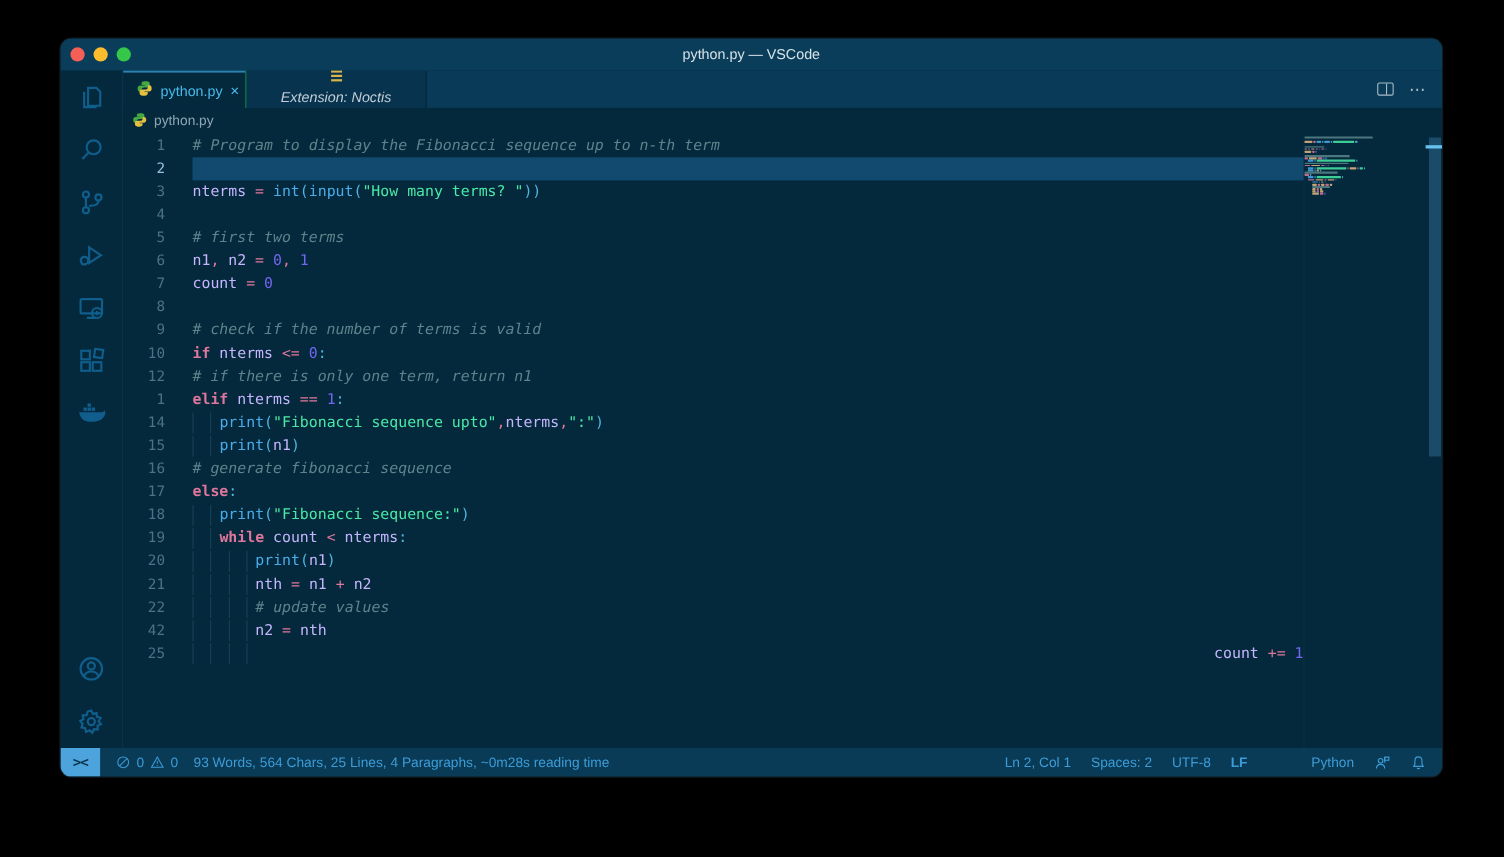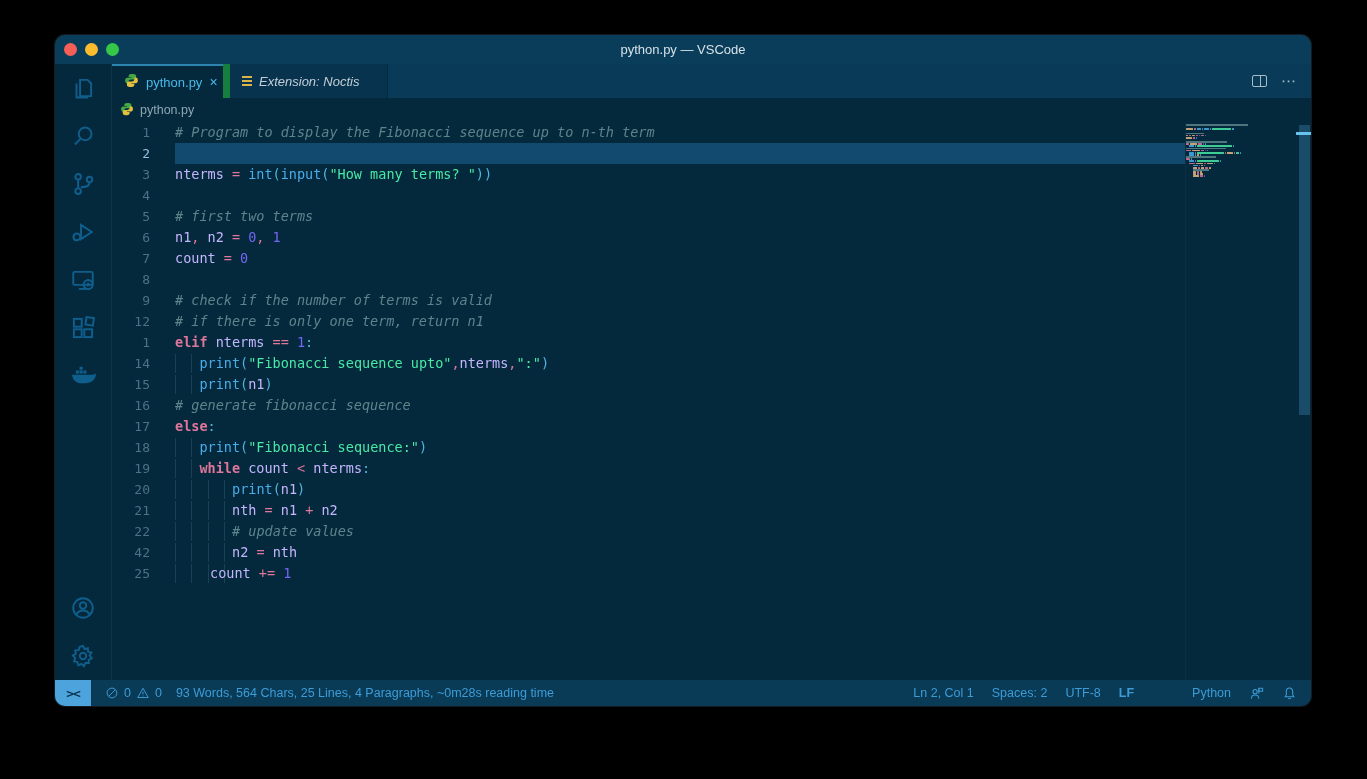--- a/index.html
+++ b/index.html
@@ -31,21 +31,21 @@
   .ab-item svg { width:26px; height:26px; stroke:#0f5e8c; fill:none; stroke-width:1.2; }
   .ab-item svg .fill { fill:#0f5e8c; stroke:none; }
 
   .editor-col { flex:1 1 auto; display:flex; flex-direction:column; min-width:0; }
 
   
   .tabbar { height:34px; background:#093b58; display:flex; align-items:stretch; flex:0 0 auto; }
   .tab { display:flex; align-items:center; gap:7px; padding:0 12px; font-size:13px; cursor:pointer; }
   .tab.active { background:#04293d; color:#49b8e8; border-top:2px solid #2e84b0; width:111px; }
   .tab.inactive { background:#07334e; color:#c3ced6; font-style:italic; width:165px;
-                  border-right:1px solid #04293d; border-left:7px solid #15803d; }
+                  border-right:1px solid #04293d; border-left:1px solid #15803d;flex-direction:column; }
   .tab .close { margin-left:auto; font-size:14px; color:#49b8e8; }
   .list-icon { display:flex; flex-direction:column; gap:2px; }
   .list-icon i { display:block; width:10px; height:2px; background:#d9b44a; }
   .tab-actions { margin-left:auto; display:flex; align-items:center; gap:14px; padding-right:14px; color:#a8bcc8; }
   .split-icon { width:15px; height:12px; border:1.2px solid #a8bcc8; border-radius:2px; position:relative; }
   .split-icon:before { content:""; position:absolute; left:50%; top:0; bottom:0; width:1.2px; background:#a8bcc8; }
   .more-dots { font-size:15px; letter-spacing:1px; cursor:pointer; }
 
   
   .breadcrumb { height:24px; display:flex; align-items:center; gap:6px; padding-left:8px;
@@ -255,20 +255,24 @@
             </div>
             <div class="row">
               <div class="ln">8</div>
               <div class="lc" style="padding-left: 0px;"></div>
             </div>
             <div class="row">
               <div class="ln">9</div>
               <div class="lc" style="padding-left: 0px;"><span class="tk-comment"># check if the number of terms is valid</span></div>
             </div>
             <div class="row">
+              <div class="ln">10</div>
+              <div class="lc" style="padding-left: 0px;"><span class="tk-kw">if </span><span class="tk-var">nterms </span><span class="tk-op">&lt;= </span><span class="tk-num">0</span><span class="tk-pn">:</span></div>
+            </div>
+            <div class="row">
               <div class="ln">12</div>
               <div class="lc" style="padding-left: 0px;"><span class="tk-comment"># if there is only one term, return n1</span></div>
             </div>
             <div class="row">
               <div class="ln">1</div>
               <div class="lc" style="padding-left: 0px;"><span class="tk-kw">elif </span><span class="tk-var">nterms </span><span class="tk-op">== </span><span class="tk-num">1</span><span class="tk-pn">:</span></div>
             </div>
             <div class="row">
               <div class="ln">14</div>
               <div class="lc" style="padding-left: 24.45px;"><span class="guide" style="left: 0px;"></span><span class="guide" style="left: 16.3px;"></span><span class="tk-fn">print</span><span class="tk-pn">(</span><span class="tk-str">"Fibonacci sequence upto"</span><span class="tk-op">,</span><span class="tk-var">nterms</span><span class="tk-op">,</span><span class="tk-str">":"</span><span class="tk-pn">)</span></div>
@@ -304,21 +308,21 @@
             <div class="row">
               <div class="ln">22</div>
               <div class="lc" style="padding-left: 57.05px;"><span class="guide" style="left: 0px;"></span><span class="guide" style="left: 16.3px;"></span><span class="guide" style="left: 32.6px;"></span><span class="guide" style="left: 48.9px;"></span><span class="tk-comment"># update values</span></div>
             </div>
             <div class="row">
               <div class="ln">42</div>
               <div class="lc" style="padding-left: 57.05px;"><span class="guide" style="left: 0px;"></span><span class="guide" style="left: 16.3px;"></span><span class="guide" style="left: 32.6px;"></span><span class="guide" style="left: 48.9px;"></span><span class="tk-var">n2 </span><span class="tk-op">= </span><span class="tk-var">nth</span></div>
             </div>
             <div class="row">
               <div class="ln">25</div>
-              <div class="lc" style="padding-left: 35px;"><span class="guide" style="left: 0px;"></span><span class="guide" style="left: 16.3px;"></span><span class="guide" style="left: 32.6px;"></span><span class="guide" style="left: 48.9px;"></span><span class="tk-var">count </span><span class="tk-op">+= </span><span class="tk-num">1</span></div>
+              <div class="lc" style="padding-left: 35px; text-align: right;"><span class="guide" style="left: 0px;"></span><span class="guide" style="left: 16.3px;"></span><span class="guide" style="left: 32.6px;"></span><span class="guide" style="left: 48.9px;"></span><span class="tk-var">count </span><span class="tk-op">+= </span><span class="tk-num">1</span></div>
             </div>
           </div>
         <div class="minimap">
             <div class="mrow" style="padding-left: 0px;">
               <span class="mtk" style="width: 61.95px; background: rgb(91, 133, 139);"></span>
             </div>
             <div class="mrow" style="padding-left: 0px;"></div>
             <div class="mrow" style="padding-left: 0px;">
               <span class="mtk" style="width: 7.35px; background: rgb(228, 183, 129);"></span>
               <span class="mtk" style="width: 2.1px; background: rgb(223, 118, 155);"></span>

